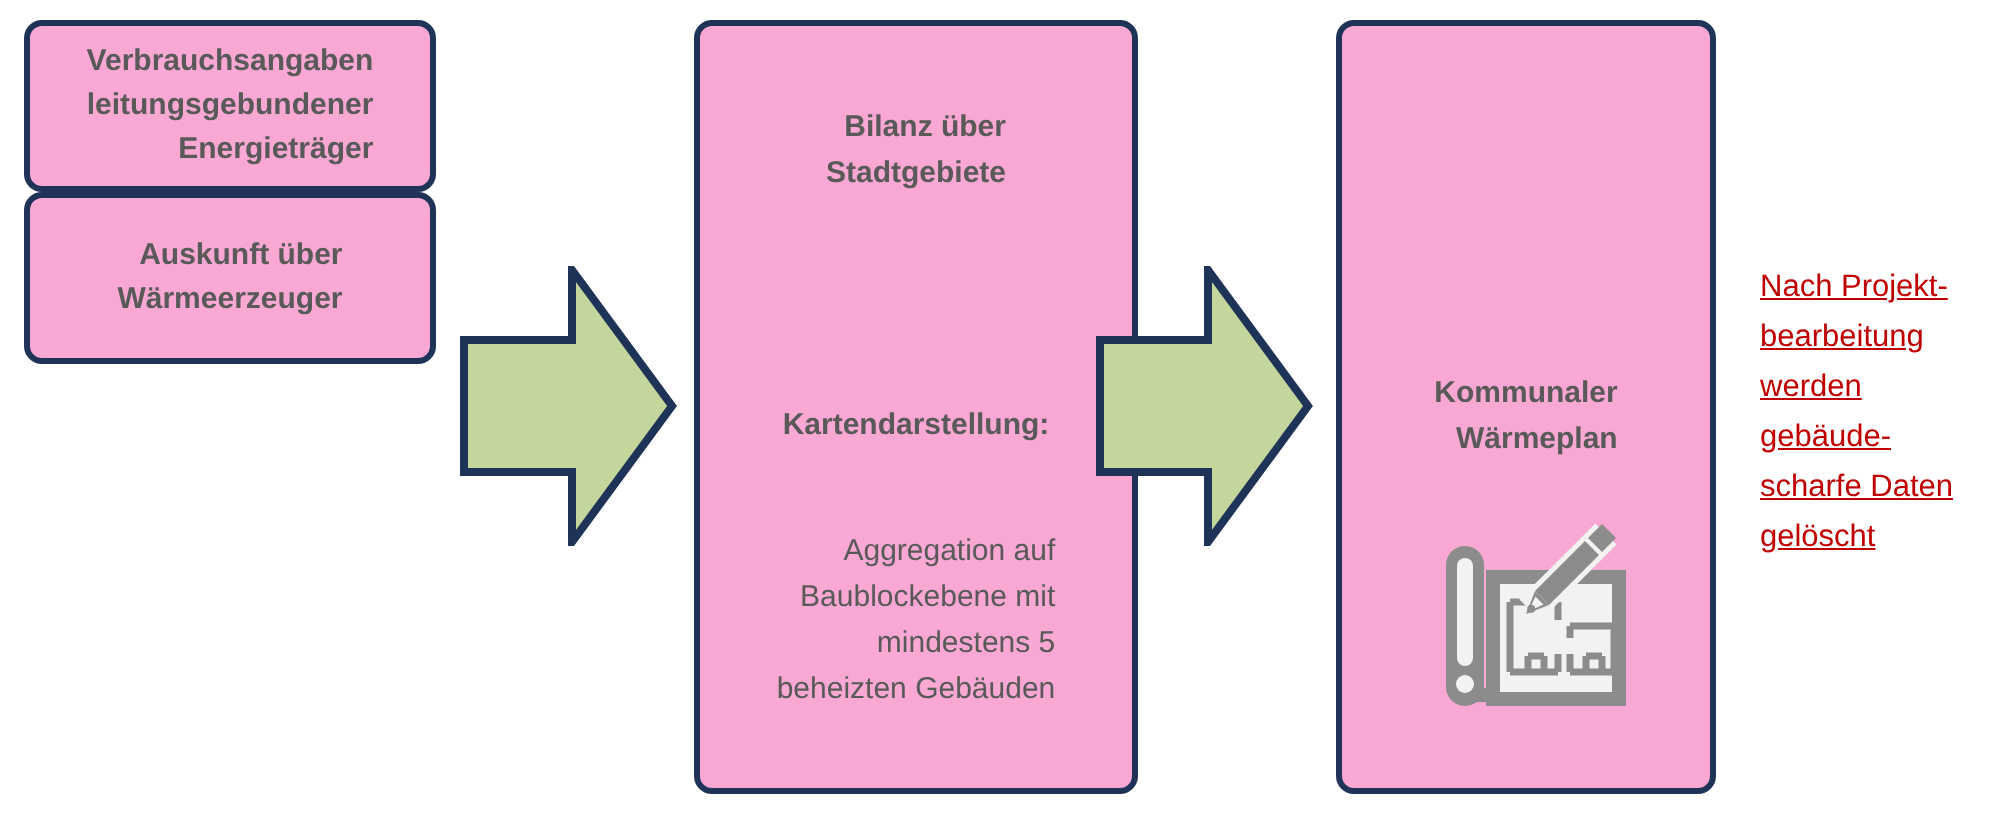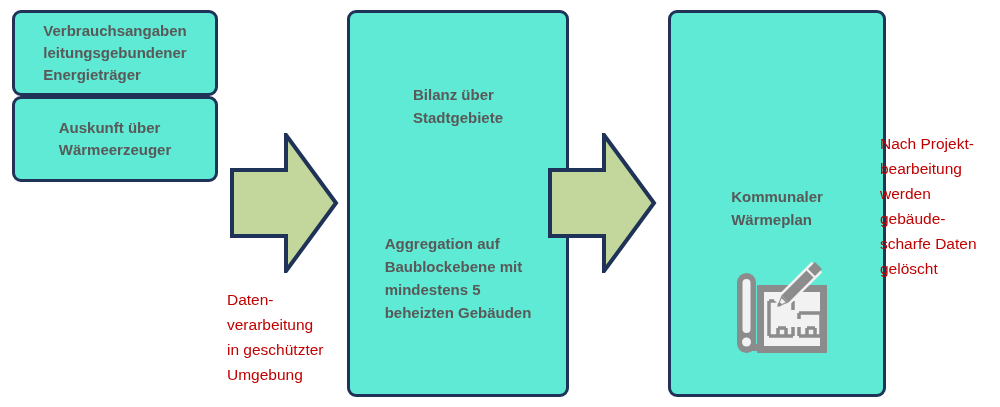--- a/index.html
+++ b/index.html
@@ -1,57 +1,58 @@
 <!DOCTYPE html>
 <html><head>
 <meta charset="utf-8">
 <style>
   html,body{margin:0;padding:0;background:#ffffff;}
   body{width:1000px;height:407px;font-family:"Liberation Sans",sans-serif;}
   .canvas{position:relative;width:1000px;height:407px;background:#ffffff;overflow:hidden;}
 
   .box{
     position:absolute;
-    background:#5eead4;
+    background:#f9a8d4;
     border:3px solid #1e3357;
     border-radius:9px;
     box-sizing:border-box;
     color:#595959;
-    text-align:left;
+    text-align:right;
     font-weight:bold;
   }
   .inbox{
     left:12px;width:206px;height:86px;
     display:flex;align-items:center;justify-content:center;
     font-size:15px;line-height:22px;
   }
   .procbox{
     left:347px;top:10px;width:222px;height:387px;
     display:flex;flex-direction:column;align-items:center;justify-content:center;
     font-size:15px;line-height:23px;gap:40px;
   }
-  .procbox .desc{font-weight:bold;}
+  .procbox .desc{font-weight:normal;}
   .spacer23{height:23px;}
   .outbox{
-    left:668px;top:10px;width:218px;height:387px;
+    left:668px;top:10px;width:190px;height:387px;
     padding-top:172px;
     display:flex;flex-direction:column;align-items:center;
     font-size:15px;line-height:23px;
   }
   .outbox .icon{margin-top:30px;}
 
   .prewrap{white-space:pre-line;}
 
   .arrow{position:absolute;top:133px;width:110px;height:140px;}
 
   .annotation{
     position:absolute;
     color:#c00000;
     font-size:15.5px;line-height:25px;
     white-space:pre-line;
+    text-decoration:underline;
   }
   .ann-left{left:227px;top:287px;width:125px;}
   .ann-right{left:880px;top:131px;width:118px;}
 </style>
 </head>
 <body>
 
 <div class="canvas">
 
   <div class="box inbox" style="top:10px">
@@ -61,29 +62,26 @@
   </div>
   <div class="box inbox" style="top:96px">
     <span class="prewrap">Auskunft über
 Wärmeerzeuger</span>
   </div>
 
   <svg class="arrow" style="left:230px" viewBox="0 0 110 140">
     <polygon points="2,37 56,37 56,2 106,70 56,138 56,103 2,103" fill="#c3d69b" stroke="#1e3357" stroke-width="4" stroke-linejoin="miter"></polygon>
   </svg>
 
-  <div class="annotation ann-left">Daten-
-verarbeitung
-in geschützter
-Umgebung</div>
 
   <div class="box procbox">
     <div class="prewrap">Bilanz über
 Stadtgebiete</div>
     <div class="spacer23"></div>
+    <div>Kartendarstellung:</div>
     <div class="desc prewrap">Aggregation auf
 Baublockebene mit
 mindestens 5
 beheizten Gebäuden</div>
   </div>
 
   <svg class="arrow" style="left:548px" viewBox="0 0 110 140">
     <polygon points="2,37 56,37 56,2 106,70 56,138 56,103 2,103" fill="#c3d69b" stroke="#1e3357" stroke-width="4" stroke-linejoin="miter"></polygon>
   </svg>
 

